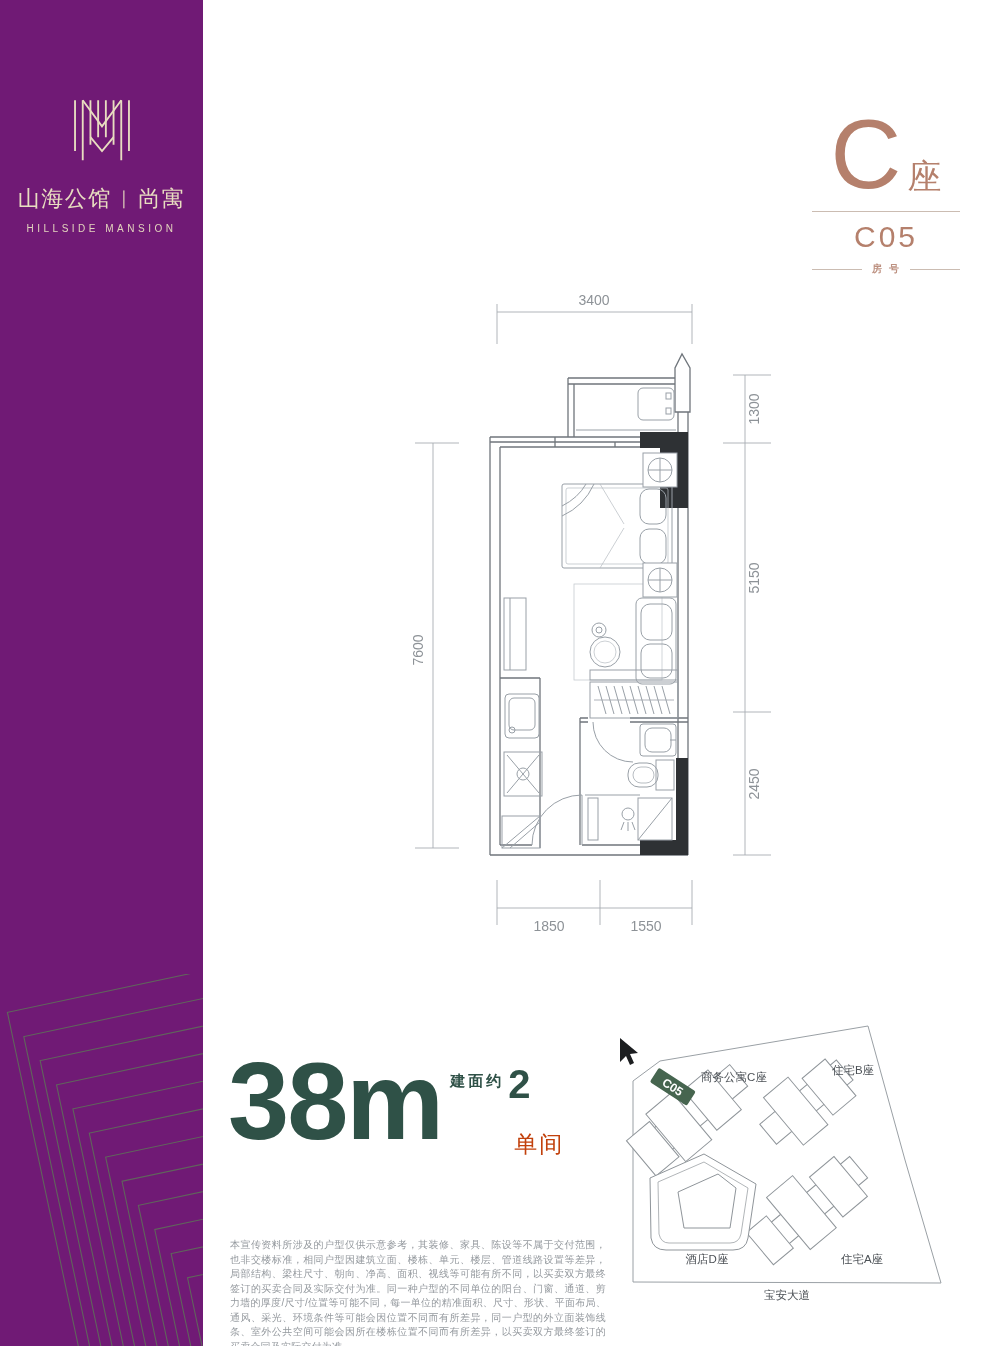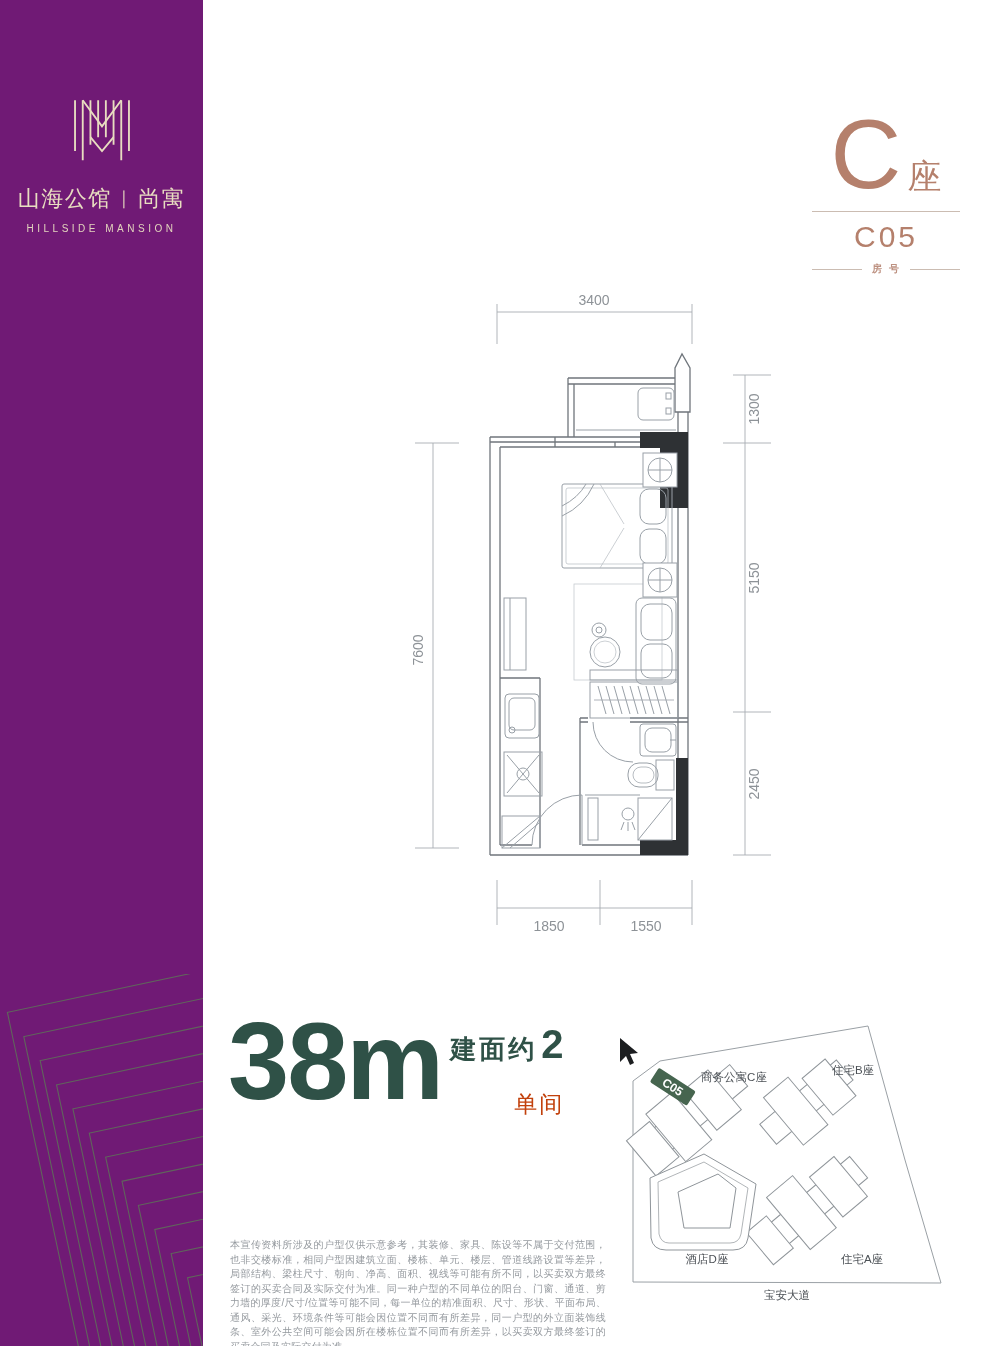--- a/index.html
+++ b/index.html
@@ -22,25 +22,25 @@
   .unit-header{position:absolute;left:812px;top:108px;width:148px;color:#B5806C;}
   .unit-header .row1{display:flex;align-items:baseline;justify-content:center;}
   .unit-header .big{font-size:98px;line-height:.95;font-weight:400;}
   .unit-header .suffix{font-size:34px;margin-left:6px;}
   .unit-header .rule{height:1px;background:#cbbcb2;margin-top:10px;}
   .unit-header .code{font-size:30px;letter-spacing:3px;text-align:center;margin-top:8px;}
   .unit-header .cap{display:flex;align-items:center;margin-top:8px;font-weight:bold;}
   .unit-header .cap-line{flex:1;height:1px;background:#cbbcb2;}
   .unit-header .cap-text{font-size:10px;letter-spacing:7px;padding:0 4px 0 10px;color:#bd9181;}
   
-  .area{position:absolute;left:228px;top:1006px;display:flex;color:#2F5147;justify-content:flex-end;}
+  .area{position:absolute;left:228px;top:1046px;display:flex;color:#2F5147;justify-content:flex-end;}
   .area .big{font-size:110px;font-weight:600;line-height:1;letter-spacing:-2px;}
   .area .side{margin-left:8px;padding-top:16px;}
   .area .side .r1{display:flex;align-items:flex-start;}
-  .area .approx{font-size:26px;letter-spacing:3px;font-weight:600;padding-top:10px;}
+  .area .approx{font-size:15px;letter-spacing:3px;font-weight:600;padding-top:10px;}
   .area .sup{font-size:40px;font-weight:600;margin-left:4px;}
   .area .type{font-size:23px;color:#c2410c;margin-top:22px;margin-left:64px;letter-spacing:2px;}
   
   .disclaimer{
     position:absolute;left:230px;top:1238px;width:376px;
     font-size:10px;line-height:1.45;color:#94999e;text-align:justify;letter-spacing:.2px;
   }
   
   .plan-svg{position:absolute;left:405px;top:285px;}
   .site-svg{position:absolute;left:610px;top:1020px;}

